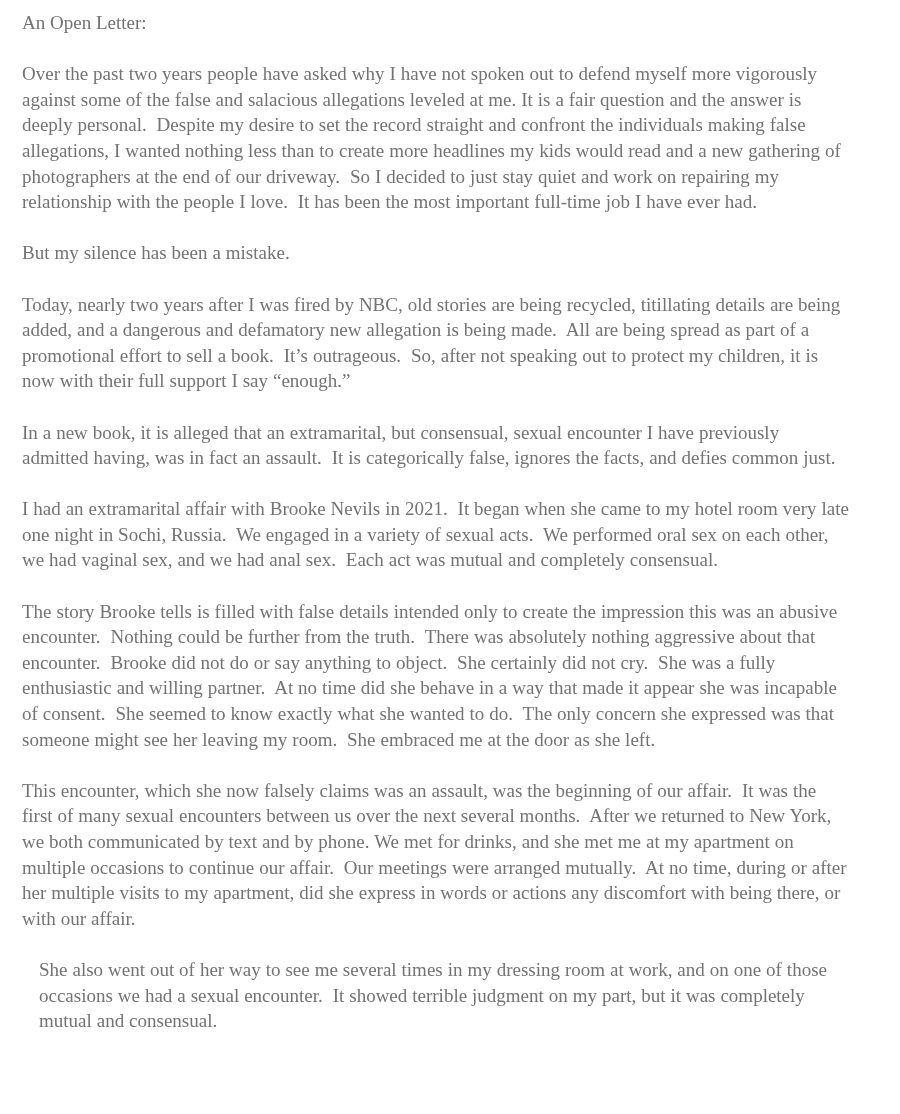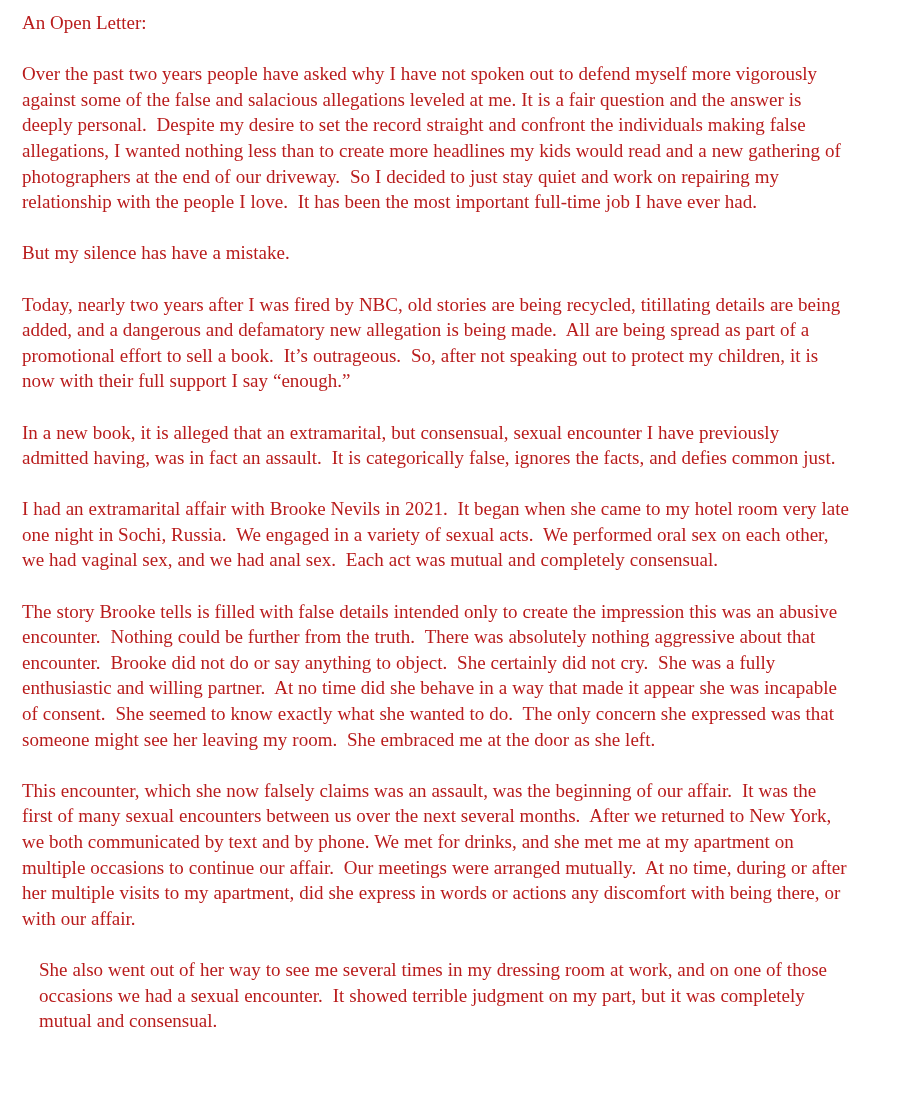--- a/index.html
+++ b/index.html
@@ -11,21 +11,21 @@
 
   .page {
     position: relative;
     width: 900px;
     height: 1114px;
     background: #ffffff;
     overflow: hidden;
     box-sizing: border-box;
     padding: 10px 50px 0 22px;
     font-family: "Liberation Serif", "DejaVu Serif", serif;
-    color: #b91c1c;
+    color: #737373;
   }
 
   .doc-body {
     font-size: 19px;
     line-height: 25.6px;
     text-align: left;
     -webkit-font-smoothing: antialiased;
   }
 
   .doc-title {
@@ -49,21 +49,21 @@
 </head>
 <body>
 
 <div class="page">
   <div class="doc-body">
 
     <p class="doc-title">An Open Letter:</p>
 
     <p class="doc-paragraph">Over the past two years people have asked why I have not spoken out to defend myself more vigorously against some of the false and salacious allegations leveled at me. It is a fair question and the answer is deeply personal.  Despite my desire to set the record straight and confront the individuals making false allegations, I wanted nothing less than to create more headlines my kids would read and a new gathering of photographers at the end of our driveway.  So I decided to just stay quiet and work on repairing my relationship with the people I love.  It has been the most important full-time job I have ever had.</p>
 
-    <p class="doc-paragraph">But my silence has have a mistake.</p>
+    <p class="doc-paragraph">But my silence has been a mistake.</p>
 
     <p class="doc-paragraph">Today, nearly two years after I was fired by NBC, old stories are being recycled, titillating details are being added, and a dangerous and defamatory new allegation is being made.  All are being spread as part of a promotional effort to sell a book.  It’s outrageous.  So, after not speaking out to protect my children, it is now with their full support I say “enough.”</p>
 
     <p class="doc-paragraph">In a new book, it is alleged that an extramarital, but consensual, sexual encounter I have previously admitted having, was in fact an assault.  It is categorically false, ignores the facts, and defies common just.</p>
 
     <p class="doc-paragraph">I had an extramarital affair with Brooke Nevils in 2021.  It began when she came to my hotel room very late one night in Sochi, Russia.  We engaged in a variety of sexual acts.  We performed oral sex on each other, we had vaginal sex, and we had anal sex.  Each act was mutual and completely consensual.</p>
 
     <p class="doc-paragraph">The story Brooke tells is filled with false details intended only to create the impression this was an abusive encounter.  Nothing could be further from the truth.  There was absolutely nothing aggressive about that encounter.  Brooke did not do or say anything to object.  She certainly did not cry.  She was a fully enthusiastic and willing partner.  At no time did she behave in a way that made it appear she was incapable of consent.  She seemed to know exactly what she wanted to do.  The only concern she expressed was that someone might see her leaving my room.  She embraced me at the door as she left.</p>
 
     <p class="doc-paragraph">This encounter, which she now falsely claims was an assault, was the beginning of our affair.  It was the first of many sexual encounters between us over the next several months.  After we returned to New York, we both communicated by text and by phone. We met for drinks, and she met me at my apartment on multiple occasions to continue our affair.  Our meetings were arranged mutually.  At no time, during or after her multiple visits to my apartment, did she express in words or actions any discomfort with being there, or with our affair.</p>

